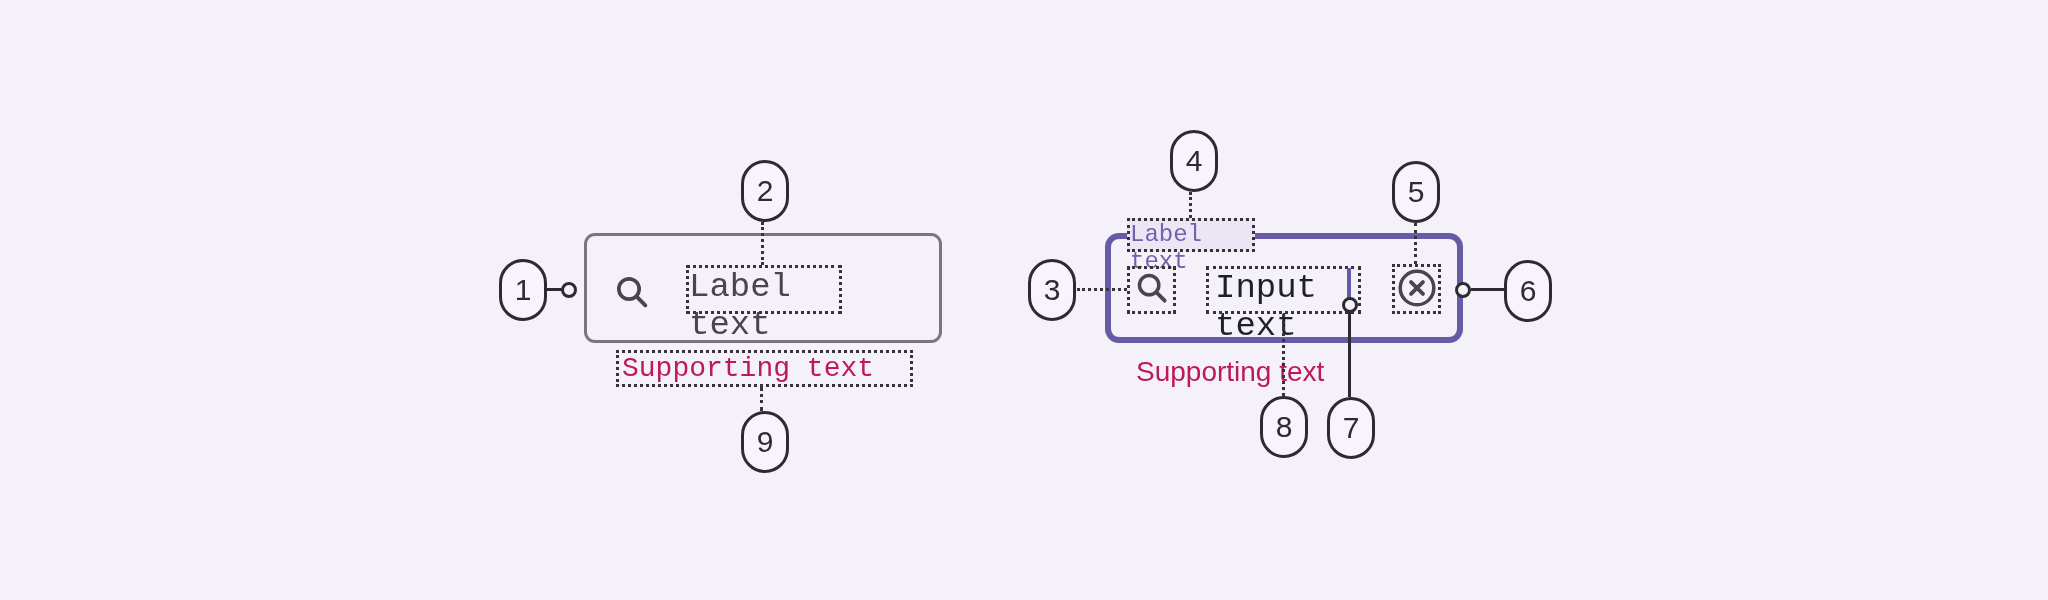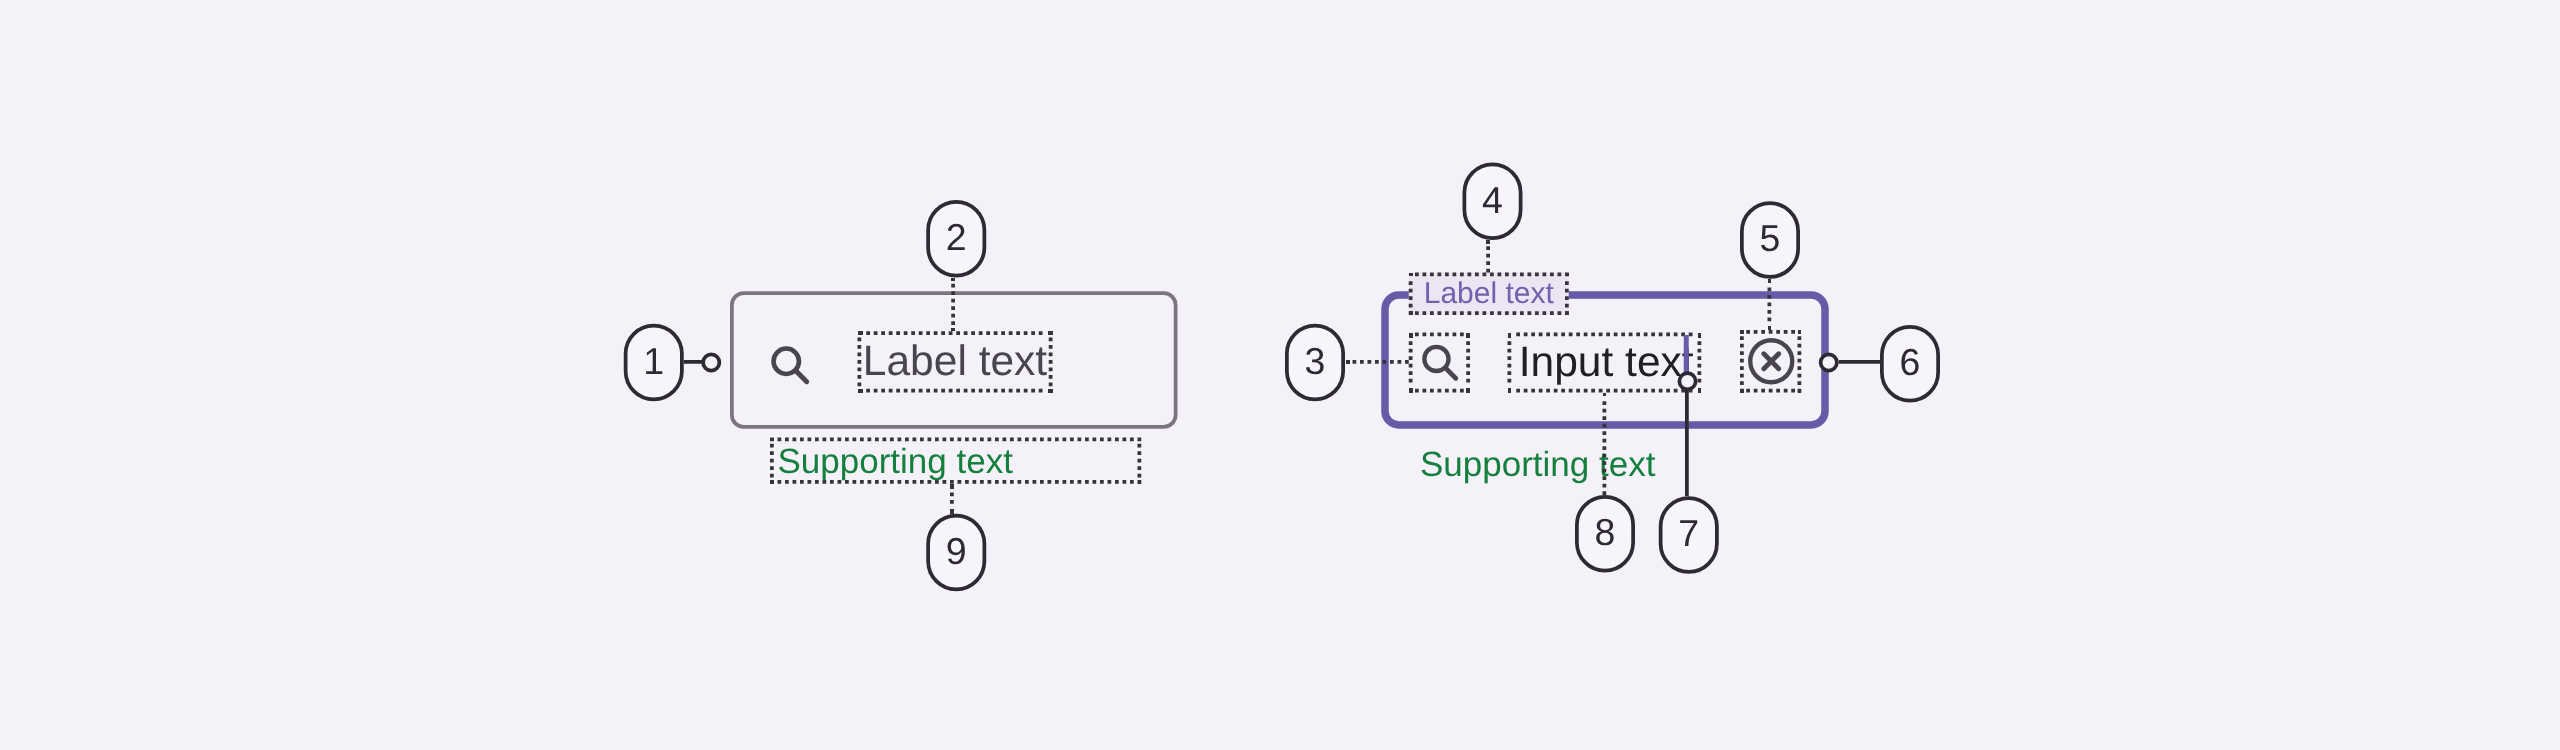--- a/index.html
+++ b/index.html
@@ -24,21 +24,22 @@
   .field-focused {
     border: 6px solid #675AA6;
     border-radius: 14px;
     background: transparent;
   }
 
   
   .dotted {
     border: 3px dotted #37333B;
     display: flex;
-    align-items: center;
+    align-items: flex-start;
+    font-family: Liberation Mono, monospace;
   }
 
   
   .callout {
     width: 48px; height: 62px;
     border: 3px solid #2E2A33;
     border-radius: 24px;
     background: #F8F4FB;
     display: flex; align-items: center; justify-content: center;
     font-size: 30px; font-weight: 500; color: #2E2A33;
@@ -53,21 +54,21 @@
   .anchor {
     width: 16px; height: 16px;
     border: 3px solid #2E2A33;
     border-radius: 50%;
     background: #F5F1F8;
   }
 
   .body-text   { font-size: 34px; color: #49454F; }
   .input-text  { font-size: 34px; color: #211F26; }
   .float-label { font-size: 24px; color: #7062AC; }
-  .support-text{ font-size: 28px; color: #15803d; }
+  .support-text{ font-size: 28px; color: #be185d; }
 
   .cursor { width: 4px; background: #675AA6; }
 
   svg { display: block; }
 </style>
 </head>
 <body>
 
 <div class="canvas">
 

